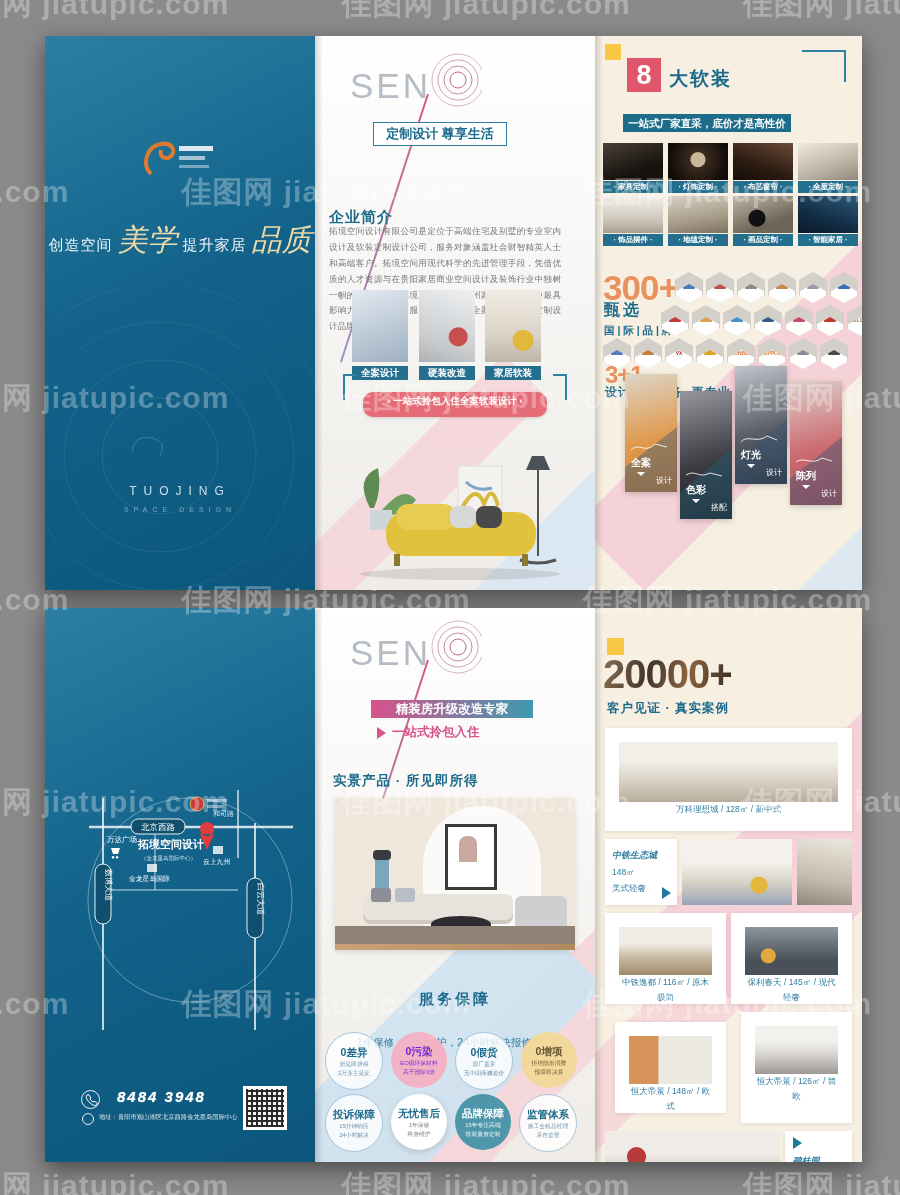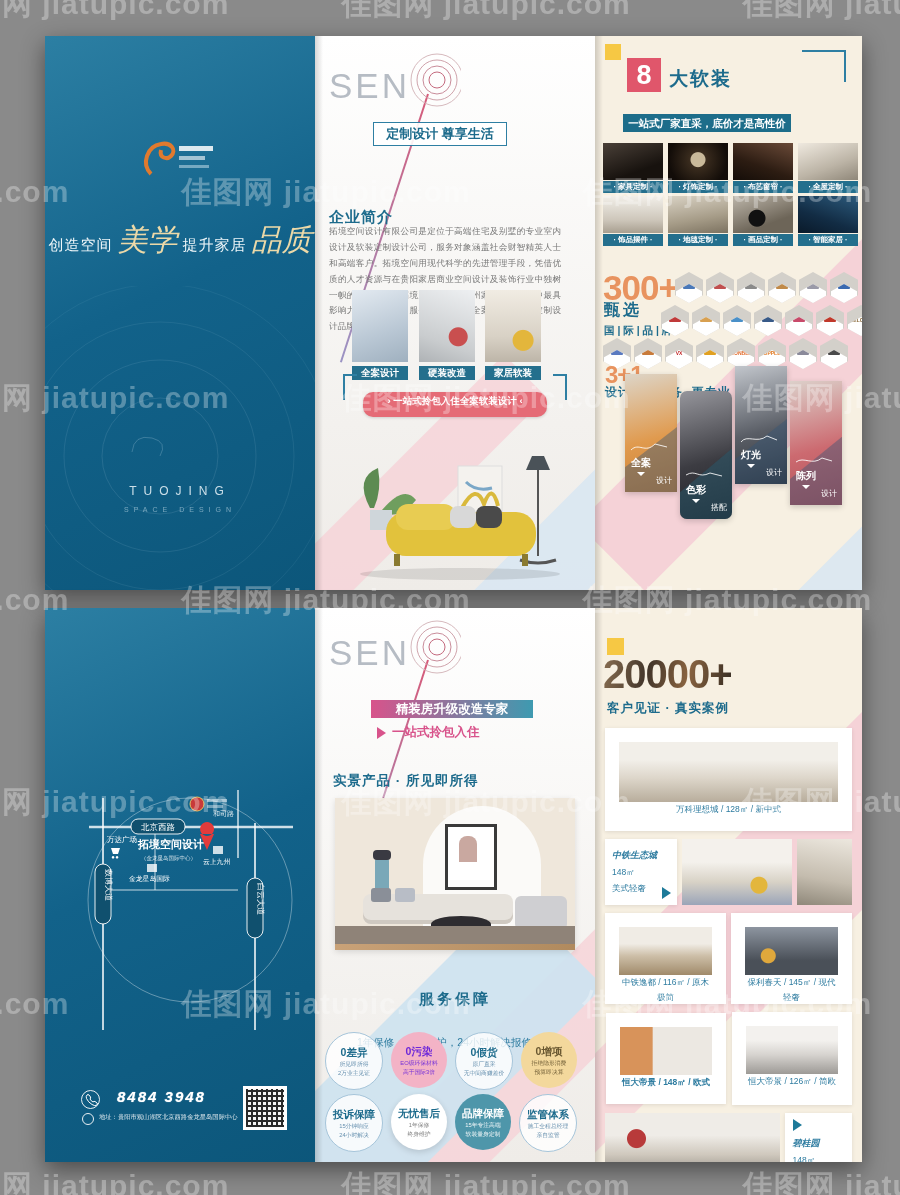--- a/index.html
+++ b/index.html
@@ -21,21 +21,21 @@
   
   .tagline{position:absolute;top:190px;left:0;width:270px;display:flex;justify-content:center;
            align-items:baseline;gap:5px;color:#eef6f9;z-index:2;}
   .tag-n{font-size:15px;letter-spacing:1px;}
   .tag-s{font-family:"DejaVu Serif",serif;font-style:italic;font-size:30px;color:#ecd9a8;line-height:.9;}
   .brand-en{position:absolute;top:448px;width:270px;text-align:center;font-size:12px;
             letter-spacing:7px;color:rgba(236,246,250,.85);z-index:2;}
   .brand-sub{position:absolute;top:470px;width:270px;text-align:center;font-size:7px;
              letter-spacing:5px;color:rgba(205,228,238,.55);z-index:2;}
   
-  .sen{position:absolute;z-index:2;}
+  .sen{position:absolute;z-index:2;margin-left:21px;}
   .sen-text{font-size:35px;font-weight:300;letter-spacing:3px;color:#b6bcc4;}
   .diagline{position:absolute;width:2px;background:linear-gradient(#d65a79,#9a93c4);
             transform-origin:top center;z-index:1;}
   .slogan-box{position:absolute;border:1px solid #2e7fa3;background:rgba(255,255,255,.9);
               color:#1d6b8c;font-weight:bold;font-size:13px;text-align:center;line-height:22px;z-index:3;}
   .about-title{position:absolute;color:#1d6b8c;font-weight:bold;font-size:15px;letter-spacing:1px;z-index:2;}
   .about-text{position:absolute;font-size:8.6px;color:#777;line-height:1.85;text-align:justify;margin:0;z-index:2;}
   .tlabel{background:#246f8d;color:#fff;text-align:center;font-weight:bold;z-index:2;}
   .pill{position:absolute;background:#e56b76;color:#fff;border-radius:10px;text-align:center;
         font-size:9.5px;font-weight:bold;line-height:17px;z-index:3;box-shadow:0 1px 3px rgba(0,0,0,.15);}
@@ -361,21 +361,21 @@
       </div>
       <div class="tcard" style="top:338px;left:30px;height:118px;background:linear-gradient(165deg,#ddd5c8,#e09a4e 55%,#c87f35);">
         <div class="ovl"></div>
           <svg width="40" height="14">
             <path d="M2,10 C10,2 16,14 26,4 L38,7" stroke="#fff" stroke-width="1" fill="none" opacity=".85"></path>
           </svg>
         <span class="tt">全案</span>
           <i class="caret"></i>
         <span class="ts">设计</span>
       </div>
-      <div class="tcard" style="top:355px;left:85px;height:128px;background:linear-gradient(165deg,#96969c,#3c3c42 55%,#1e1e24);border-radius:7px;">
+      <div class="tcard" style="top:355px;left:85px;height:128px;background:linear-gradient(165deg,#96969c,#3c3c42 55%,#1e1e24);">
         <div class="ovl" style="background:rgba(40,90,110,.5);"></div>
           <svg width="40" height="14">
             <path d="M2,8 C12,2 14,12 26,6 L38,9" stroke="#fff" stroke-width="1" fill="none" opacity=".85"></path>
           </svg>
         <span class="tt">色彩</span>
           <i class="caret"></i>
         <span class="ts">搭配</span>
       </div>
       <div class="tcard" style="top:330px;left:140px;height:118px;background:linear-gradient(165deg,#c2c6cc,#5a5e66 55%,#2e3238);">
         <div class="ovl"></div>
@@ -556,21 +556,21 @@
           <div class="card" style="width:121px;margin:0;">
             <div class="ph" style="height:48px;background:linear-gradient(180deg,#f0ece5 0 35%,#cdbfa8 60%,#a08a6a);"></div>
             <div class="cap">中铁逸都 / 116㎡ / 原木极简</div>
           </div>
           <div class="card" style="width:121px;margin:0;">
             <div class="ph" style="height:48px;background:radial-gradient(circle at 25% 60%,#e0a83c 0 7px,transparent 8px),linear-gradient(180deg,#8d95a0,#4a5058 70%);"></div>
             <div class="cap">保利春天 / 145㎡ / 现代轻奢</div>
           </div>
         </div>
         <div class="crow">
-          <div class="card" style="width:121px;margin:1px;font-weight:bold;">
+          <div class="card" style="width:121px;margin:10px;">
             <div class="ph" style="height:48px;background:linear-gradient(90deg,#d8935a 0 35%,#ece8e2 36%);"></div>
             <div class="cap">恒大帝景 / 148㎡ / 欧式</div>
           </div>
           <div class="card" style="width:121px;margin:0;">
             <div class="ph" style="height:48px;background:linear-gradient(180deg,#f3f1ee 0 30%,#d6d3cf 60%,#9d9a96);"></div>
             <div class="cap">恒大帝景 / 126㎡ / 简欧</div>
           </div>
         </div>
         <div class="crow" style="height:64px;margin-bottom:0;">
           <div class="ph" style="width:176px;height:64px;background:radial-gradient(circle at 18% 40%,#b83a3a 0 9px,transparent 10px),linear-gradient(180deg,#efece7 0 35%,#cfc8bd 65%,#8f8a82);"></div>

